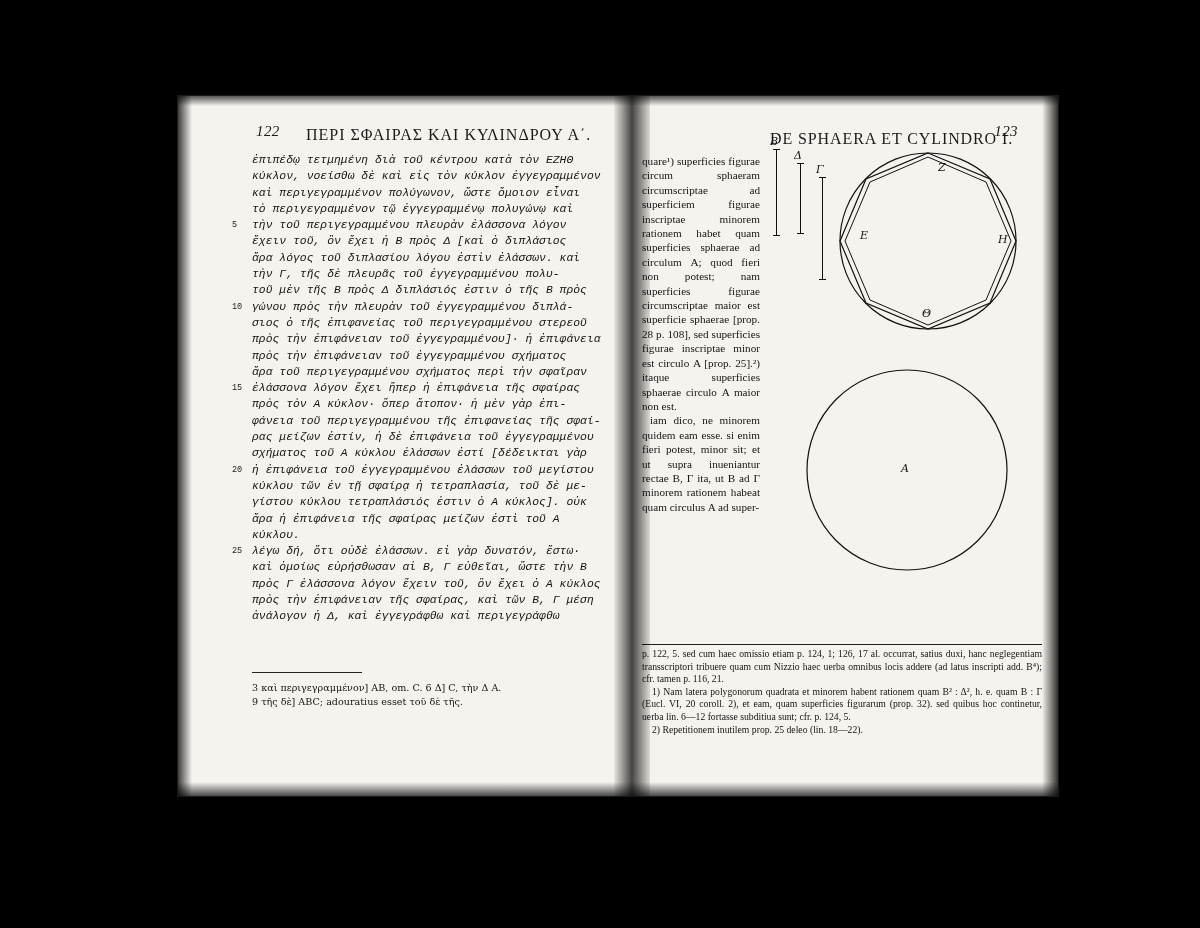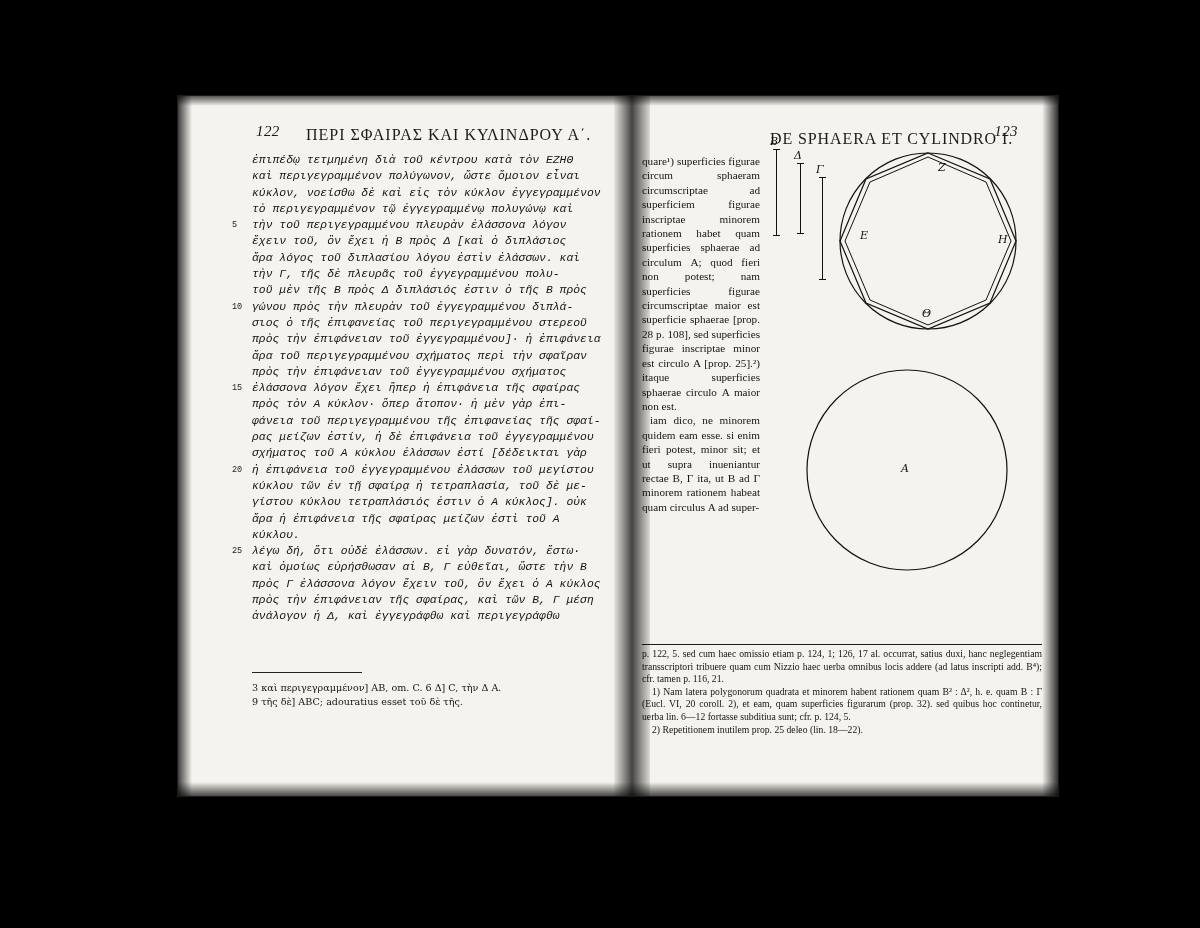--- a/index.html
+++ b/index.html
@@ -93,33 +93,33 @@
   <div class="blot" style="left:140px;top:60px;width:60px;height:800px;opacity:.8;"></div>
 
   <div id="pagewrap">
 
     <div class="page left">
       <div class="hdr folio l-folio">122</div>
       <div class="hdr l-title">ΠΕΡΙ ΣΦΑΙΡΑΣ ΚΑΙ ΚΥΛΙΝΔΡΟΥ Α΄.</div>
 
       <div class="greek" id="greek-col">
           <span class="gline"><span>ἐπιπέδῳ τετμημένη διὰ τοῦ κέντρου κατὰ τὸν ΕΖΗΘ</span></span>
+          <span class="gline"><span>κύκλον, νοείσθω δὲ καὶ εἰς τὸν κύκλον ἐγγεγραμμένον</span></span>
           <span class="gline"><span>καὶ περιγεγραμμένον πολύγωνον, ὥστε ὅμοιον εἶναι</span></span>
-          <span class="gline"><span>κύκλον, νοείσθω δὲ καὶ εἰς τὸν κύκλον ἐγγεγραμμένον</span></span>
           <span class="gline"><span>τὸ περιγεγραμμένον τῷ ἐγγεγραμμένῳ πολυγώνῳ καὶ</span></span>
           <span class="gline"><span class="lnum">5</span><span>τὴν τοῦ περιγεγραμμένου πλευρὰν ἐλάσσονα λόγον</span></span>
           <span class="gline"><span>ἔχειν τοῦ, ὃν ἔχει ἡ Β πρὸς Δ [καὶ ὁ διπλάσιος</span></span>
           <span class="gline"><span>ἄρα λόγος τοῦ διπλασίου λόγου ἐστὶν ἐλάσσων. καὶ</span></span>
           <span class="gline"><span>τὴν Γ, τῆς δὲ πλευρᾶς τοῦ ἐγγεγραμμένου πολυ-</span></span>
           <span class="gline"><span>τοῦ μὲν τῆς Β πρὸς Δ διπλάσιός ἐστιν ὁ τῆς Β πρὸς</span></span>
           <span class="gline"><span class="lnum">10</span><span>γώνου πρὸς τὴν πλευρὰν τοῦ ἐγγεγραμμένου διπλά-</span></span>
           <span class="gline"><span>σιος ὁ τῆς ἐπιφανείας τοῦ περιγεγραμμένου στερεοῦ</span></span>
           <span class="gline"><span>πρὸς τὴν ἐπιφάνειαν τοῦ ἐγγεγραμμένου]· ἡ ἐπιφάνεια</span></span>
+          <span class="gline"><span>πρὸς τὴν ἐπιφάνειαν τοῦ ἐγγεγραμμένου σχήματος</span></span>
           <span class="gline"><span>ἄρα τοῦ περιγεγραμμένου σχήματος περὶ τὴν σφαῖραν</span></span>
-          <span class="gline"><span>πρὸς τὴν ἐπιφάνειαν τοῦ ἐγγεγραμμένου σχήματος</span></span>
           <span class="gline"><span class="lnum">15</span><span>ἐλάσσονα λόγον ἔχει ἤπερ ἡ ἐπιφάνεια τῆς σφαίρας</span></span>
           <span class="gline"><span>πρὸς τὸν Α κύκλον· ὅπερ ἄτοπον· ἡ μὲν γὰρ ἐπι-</span></span>
           <span class="gline"><span>φάνεια τοῦ περιγεγραμμένου τῆς ἐπιφανείας τῆς σφαί-</span></span>
           <span class="gline"><span>ρας μείζων ἐστίν, ἡ δὲ ἐπιφάνεια τοῦ ἐγγεγραμμένου</span></span>
           <span class="gline"><span>σχήματος τοῦ Α κύκλου ἐλάσσων ἐστί [δέδεικται γὰρ</span></span>
           <span class="gline"><span class="lnum">20</span><span>ἡ ἐπιφάνεια τοῦ ἐγγεγραμμένου ἐλάσσων τοῦ μεγίστου</span></span>
           <span class="gline"><span>κύκλου τῶν ἐν τῇ σφαίρᾳ ἡ τετραπλασία, τοῦ δὲ με-</span></span>
           <span class="gline"><span>γίστου κύκλου τετραπλάσιός ἐστιν ὁ Α κύκλος]. οὐκ</span></span>
           <span class="gline"><span>ἄρα ἡ ἐπιφάνεια τῆς σφαίρας μείζων ἐστὶ τοῦ Α</span></span>
           <span class="gline"><span>κύκλου.</span></span>

